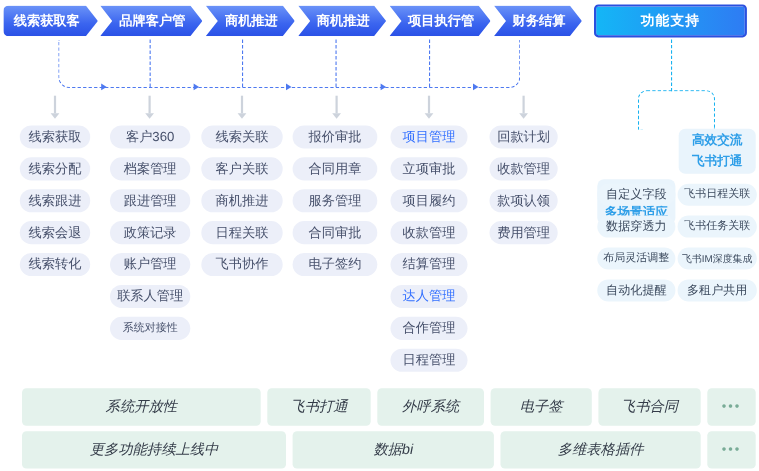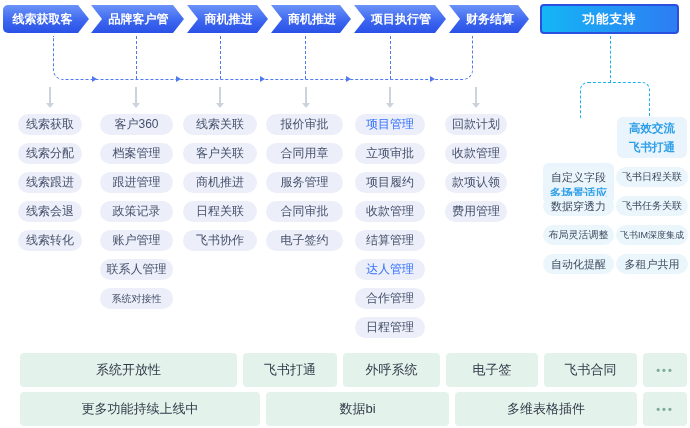--- a/index.html
+++ b/index.html
@@ -51,21 +51,21 @@
         background:#E9F4FC;color:#2F9FE8;font-size:11.5px;font-weight:bold;
         display:flex;flex-direction:column;align-items:center;justify-content:center;line-height:1.6;}
   .sup-col{position:absolute;top:167px;display:flex;flex-direction:column;gap:9px;align-items:center;}
   .sup-pill{width:100%;height:20px;line-height:20px;box-sizing:border-box;border-radius:10px;
         background:#EBF5FC;color:#3C4A5E;font-size:11px;text-align:center;white-space:nowrap;}
   .sup-pill.sm{font-size:10px;}
   .sup-pill.xs{font-size:9px;}
 
   
   .bbox{position:absolute;top:353px;height:34px;background:#E4F2EC;border-radius:4px;
-        color:#333B48;font-size:13px;display:flex;align-items:center;justify-content:center;white-space:nowrap;}
+        color:#333B48;font-size:13px;display:flex;align-items:center;justify-content:center;white-space:nowrap;font-style:italic;}
   .bbox.r2{top:392px;}
   .bbox.dots{color:#79AC97;font-weight:bold;font-size:11px;letter-spacing:2px;}
 </style>
 </head>
 <body>
 
 <div id="stage">
 
   <div class="step first" style="left:3px;width:86px;">线索获取客户</div>
   <div class="step" style="left:91px;width:93px;">品牌客户管理</div>

